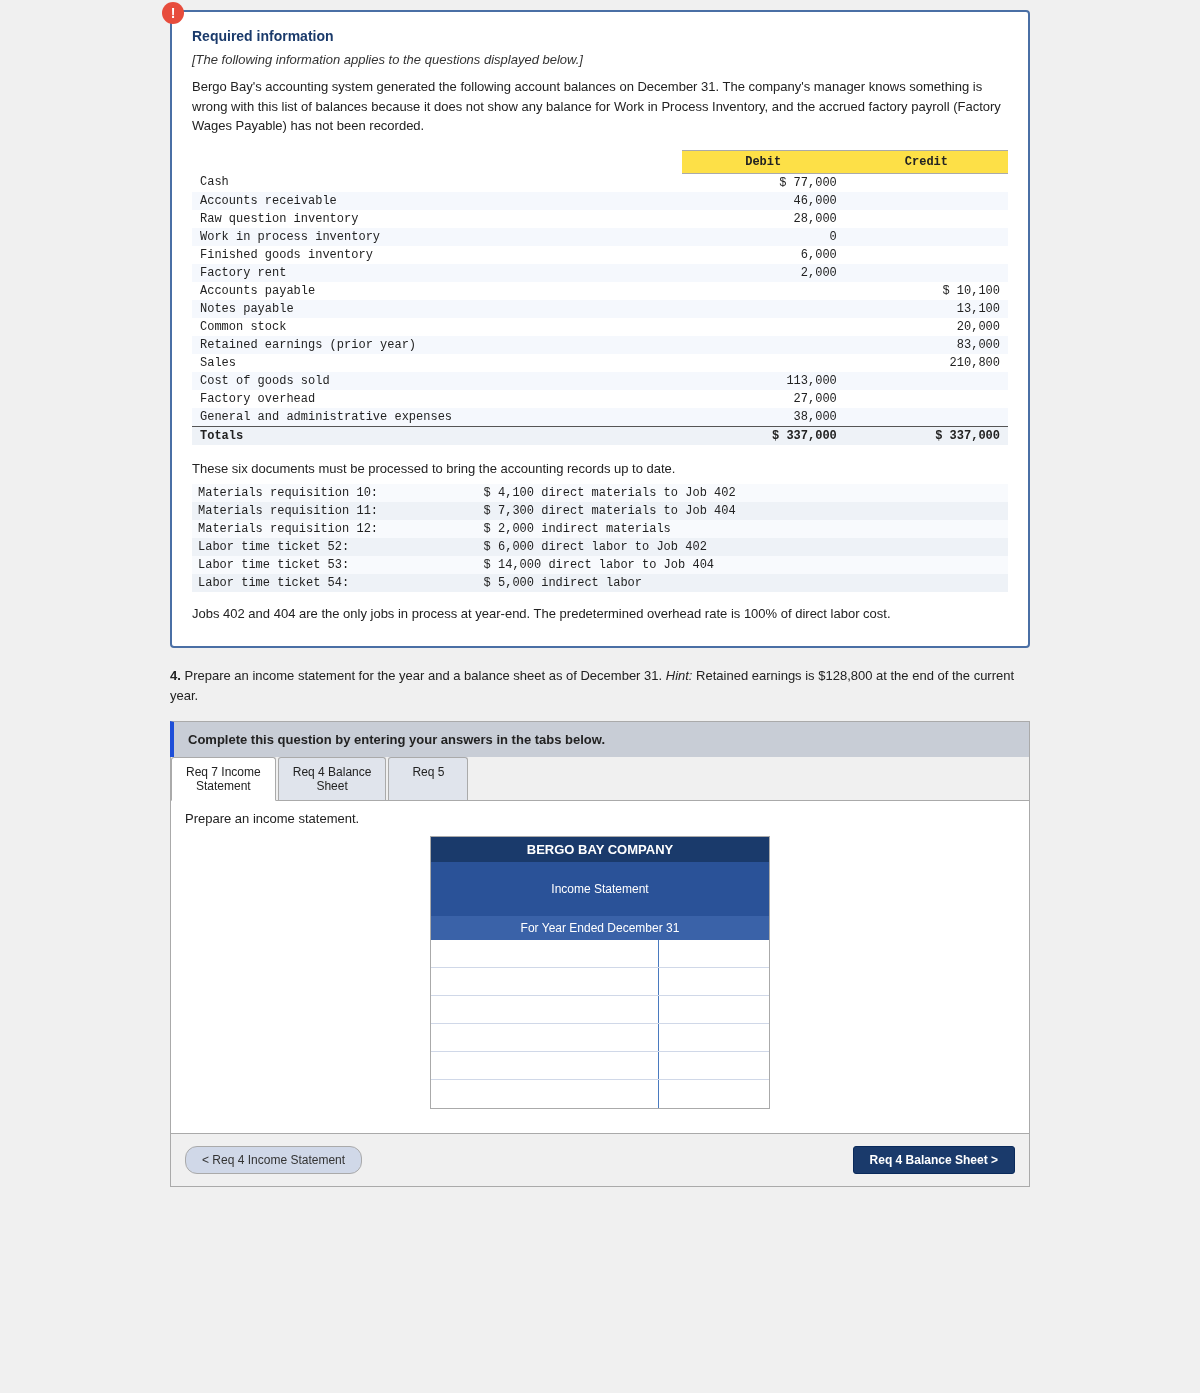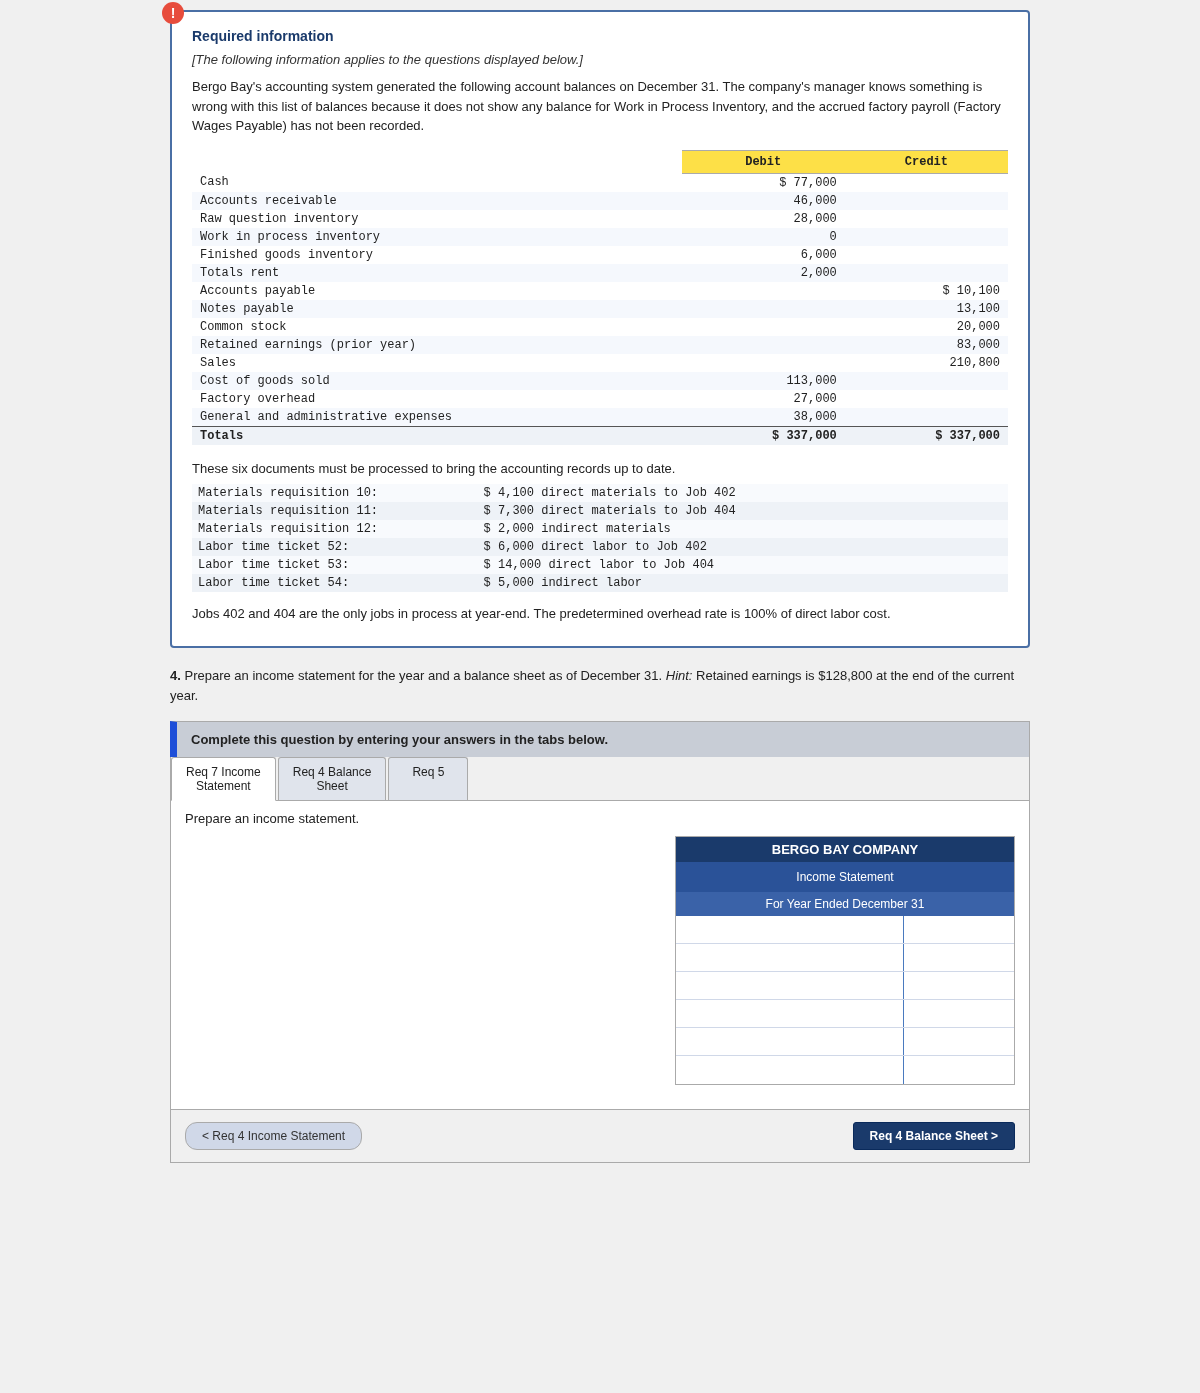--- a/index.html
+++ b/index.html
@@ -134,21 +134,21 @@
     }
     
     .complete-bar {
       background: #c8cdd6;
       padding: 10px 14px;
       font-size: 13px;
       font-weight: bold;
       color: #222;
       margin-bottom: 0;
       border-top: 1px solid #aaa;
-      border-left: 7px solid #1d4ed8;
+      border-left: 4px solid #1d4ed8;
       border-right: 1px solid #aaa;
     }
     
     .tabs-container {
       display: flex;
       border-left: 1px solid #aaa;
       border-right: 1px solid #aaa;
       border-bottom: 1px solid #aaa;
       background: #f0f0f0;
     }
@@ -182,41 +182,41 @@
       min-height: 30px;
     }
     .tab-instruction {
       font-size: 13px;
       color: #222;
       margin-bottom: 10px;
     }
     
     .statement-wrapper {
       display: flex;
-      justify-content: flex-end;
+      justify-content: center;
       margin-bottom: 14px;
     }
     .statement-box {
       width: 340px;
       border: 1px solid #aaa;
       overflow: hidden;
     }
     .statement-header {
       background: #1a3a6b;
       color: #fff;
       text-align: center;
       padding: 5px 8px;
       font-size: 13px;
       font-weight: bold;
     }
     .statement-subheader {
       background: #2a5298;
       color: #fff;
       text-align: center;
-      padding: 8px 8px;
+      padding: 20px 8px;
       font-size: 12px;
     }
     .statement-subheader2 {
       background: #3a62a8;
       color: #fff;
       text-align: center;
       padding: 5px 8px;
       font-size: 12px;
     }
     .statement-body {
@@ -312,21 +312,21 @@
       <td class="label-col">Work in process inventory</td>
       <td class="debit-col">0</td>
       <td class="credit-col"></td>
     </tr>
           <tr>
       <td class="label-col">Finished goods inventory</td>
       <td class="debit-col">6,000</td>
       <td class="credit-col"></td>
     </tr>
           <tr>
-      <td class="label-col">Totals rent</td>
+      <td class="label-col">Factory rent</td>
       <td class="debit-col">2,000</td>
       <td class="credit-col"></td>
     </tr>
           <tr>
       <td class="label-col">Accounts payable</td>
       <td class="debit-col"></td>
       <td class="credit-col">$ 10,100</td>
     </tr>
           <tr>
       <td class="label-col">Notes payable</td>

